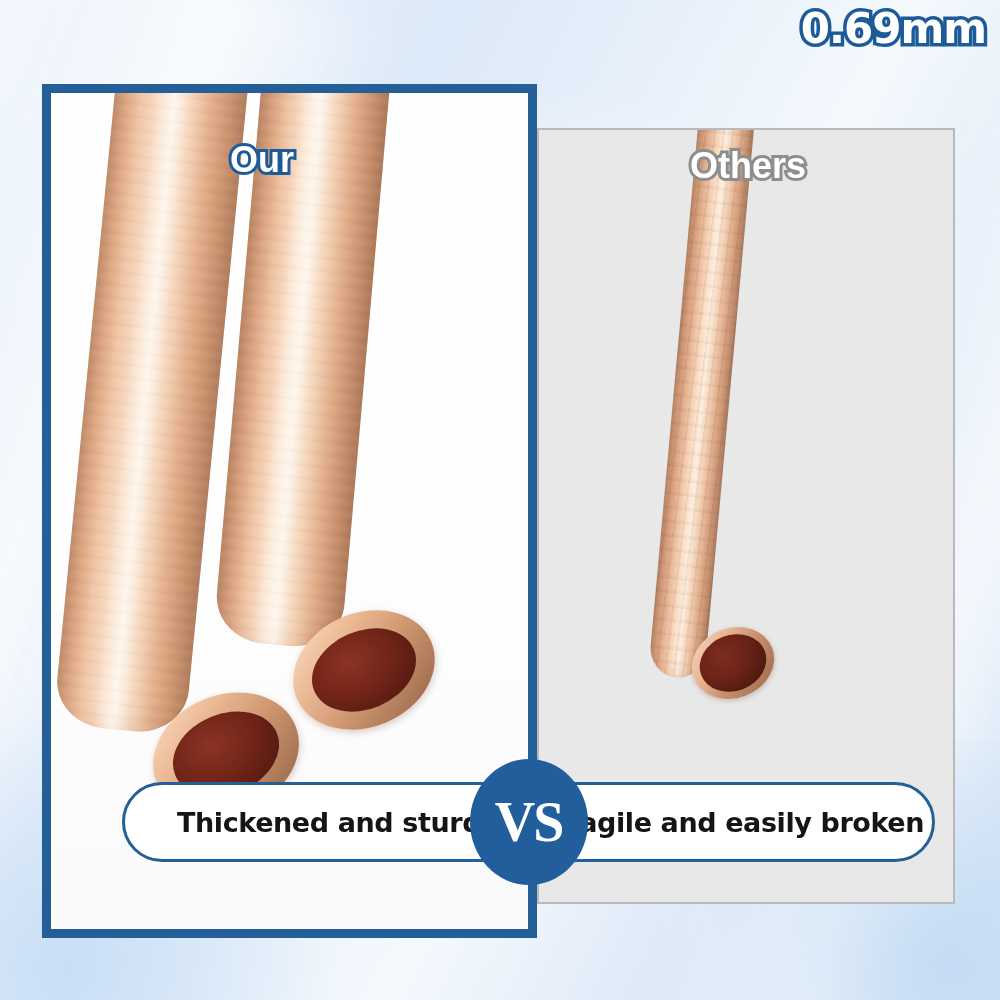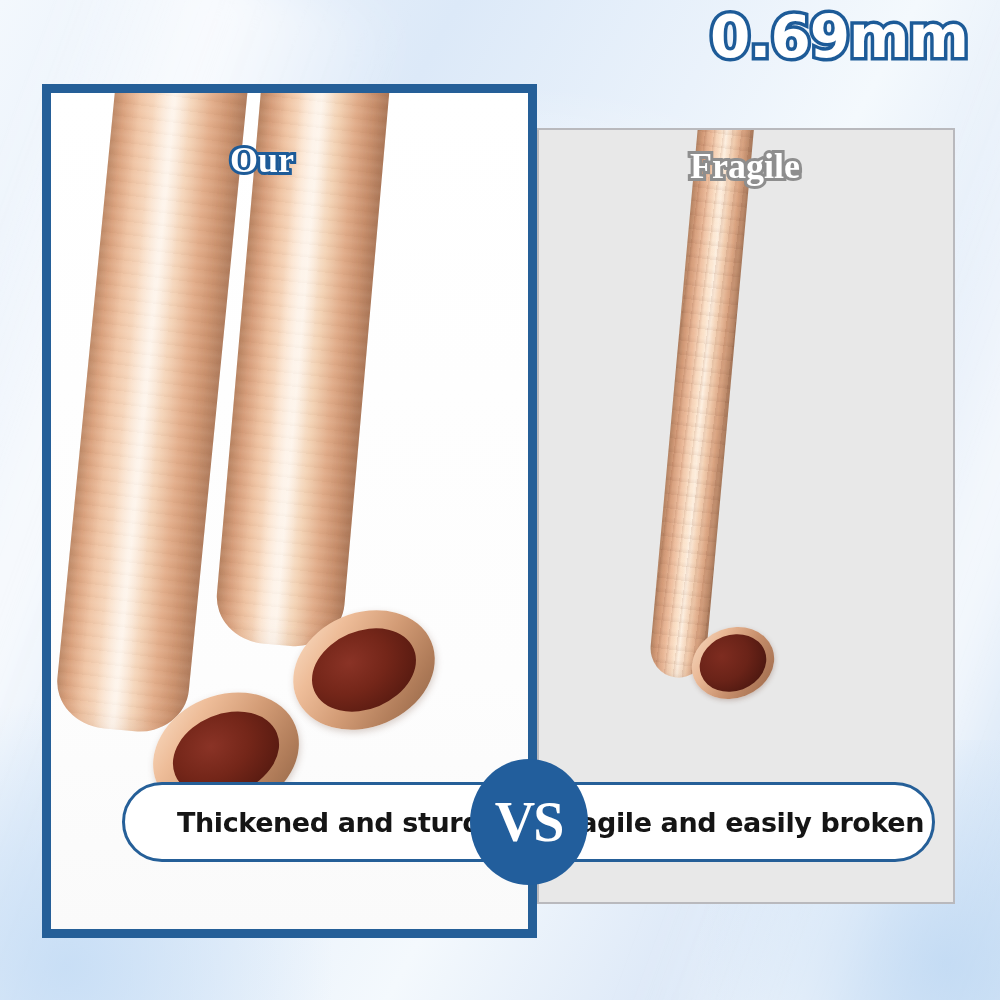--- a/index.html
+++ b/index.html
@@ -61,23 +61,23 @@
     position: absolute;
     right: -60px; bottom: -60px;
     width: 380px; height: 320px;
     background: radial-gradient(circle at 70% 70%, rgba(190,216,243,0.8) 0%, rgba(190,216,243,0) 72%);
     pointer-events: none;
   }
 
   
   #thickness-badge {
     position: absolute;
-    right: 32px;
+    right: 14px;
     top: 8px;
-    font-size: 58px;
+    font-size: 42px;
     line-height: 1;
     font-weight: bold;
     letter-spacing: -1px;
     color: #ffffff;
     -webkit-text-stroke: 7px #1d5b98;
     paint-order: stroke fill;
     font-family: "DejaVu Sans", sans-serif;
     white-space: nowrap;
   }
 
@@ -272,21 +272,21 @@
     left: 19px; top: 18px; width: 108px; height: 78px;
     transform: rotate(-28deg);
   }
 
   
   .photo-label {
     position: absolute;
     font-size: 36px;
     line-height: 1;
     font-weight: bold;
-    font-family: Liberation Serif, serif;
+    font-family: Liberation Sans, sans-serif;
     color: #ffffff;
     paint-order: stroke fill;
     white-space: nowrap;
   }
   #label-our {
     left: 230px;
     top: 142px;
     -webkit-text-stroke: 6px #1d5b98;
   }
   #label-others {
@@ -394,21 +394,21 @@
         <div class="thick-bore"></div>
       </div>
       <div class="thick-end" id="end-a">
         <div class="thick-rim"></div>
         <div class="thick-bore"></div>
       </div>
     </div>
   </div>
 
   <div class="photo-label" id="label-our">Our</div>
-  <div class="photo-label" id="label-others">Fragile</div>
+  <div class="photo-label" id="label-others">Others</div>
 
   <div id="compare-bar">
     <div class="caption-pill" id="pill-left">
       <span class="caption-text">Thickened and sturdy</span>
     </div>
     <div class="caption-pill" id="pill-right">
       <span class="caption-text">Fragile and easily broken</span>
     </div>
     <div id="vs-badge">
       <span id="vs-text">VS</span>

